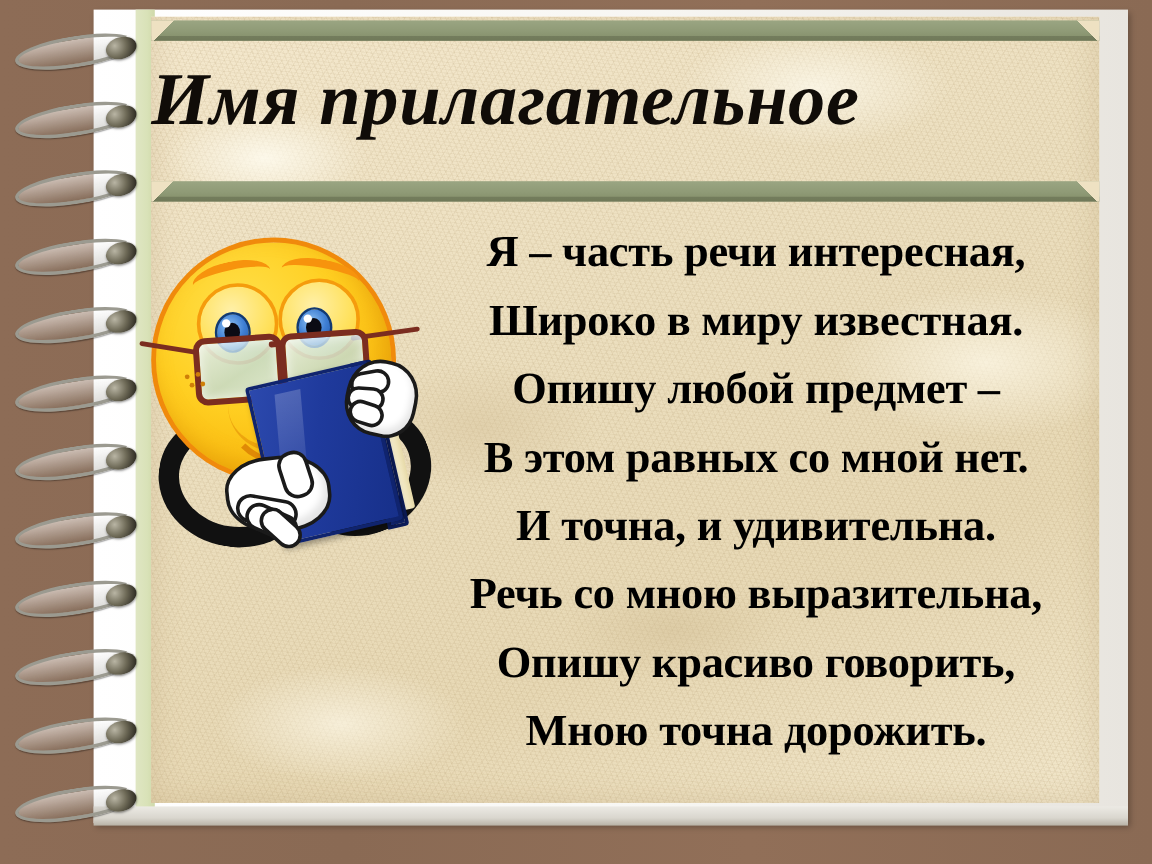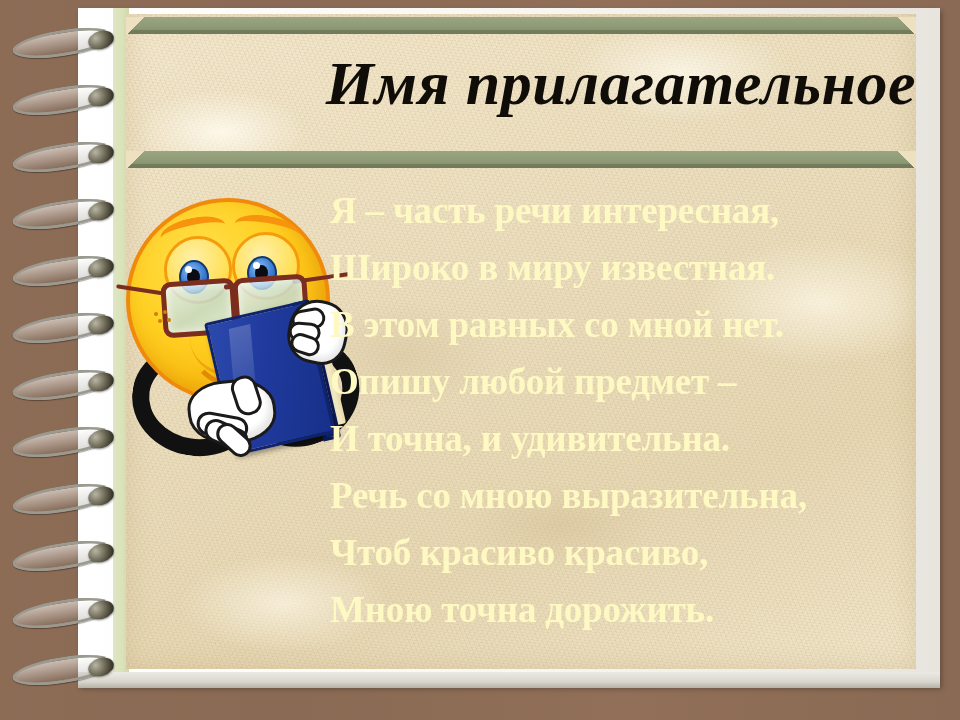--- a/index.html
+++ b/index.html
@@ -110,36 +110,36 @@
     border-radius: 50%;
     background: radial-gradient(circle at 32% 32%, #b9b5a4 0%, #6e6a57 45%, #2d2b22 85%);
     transform: rotate(-16deg);
     box-shadow: 0 1px 2px rgba(0,0,0,.45);
   }
 
   
   .title {
     position: absolute;
     left: 126px; top: 52px; width: 790px;
-    text-align: right;
+    text-align: left;
     font-size: 62px;
     font-weight: bold;
     font-style: italic;
     color: #100c08;
     letter-spacing: .5px;
     line-height: 1;
     white-space: nowrap;
   }
 
   
   .poem {
     position: absolute;
     left: 330px; top: 182px; width: 600px;
-    text-align: left;
-    color: #fef9c3;
+    text-align: center;
+    color: #000000;
     font-size: 37px;
     font-weight: bold;
     line-height: 57px;
     letter-spacing: -.2px;
     white-space: nowrap;
   }
   .poem .ln { display: block; }
 
   
   .smiley-wrap { position: absolute; left: 118px; top: 192px; width: 245px; height: 275px; }
@@ -380,25 +380,25 @@
       <div class="finger f1"></div>
       <div class="finger f2"></div>
       <div class="finger f3"></div>
       <div class="finger thumb"></div>
     </div>
   </div>
 
   <div class="poem">
     <span class="ln">Я – часть речи интересная,</span>
     <span class="ln">Широко в миру известная.</span>
+    <span class="ln">Опишу любой предмет –</span>
     <span class="ln">В этом равных со мной нет.</span>
-    <span class="ln">Опишу любой предмет –</span>
     <span class="ln">И точна, и удивительна.</span>
     <span class="ln">Речь со мною выразительна,</span>
-    <span class="ln">Чтоб красиво красиво,</span>
+    <span class="ln">Опишу красиво говорить,</span>
     <span class="ln">Мною точна дорожить.</span>
   </div>
 
   <div class="spiral">
       <div class="coil" style="top: 26px;">
         <div class="wire"></div>
         <div class="tip"></div>
       </div>
       <div class="coil" style="top: 83px;">
         <div class="wire"></div>

